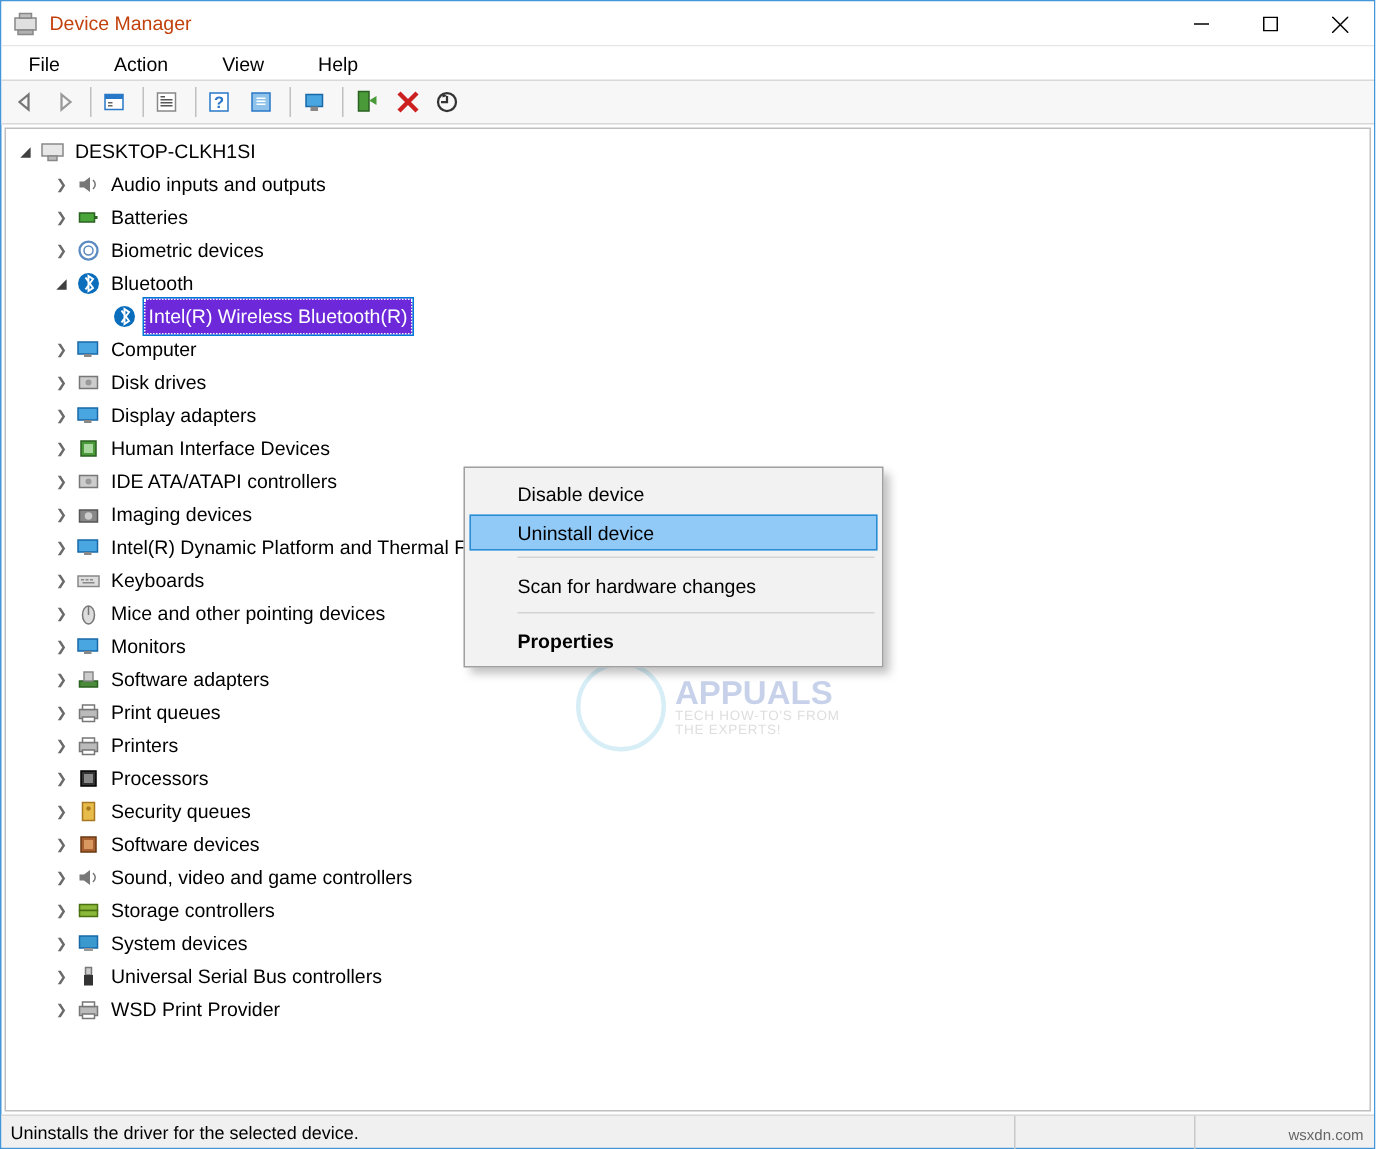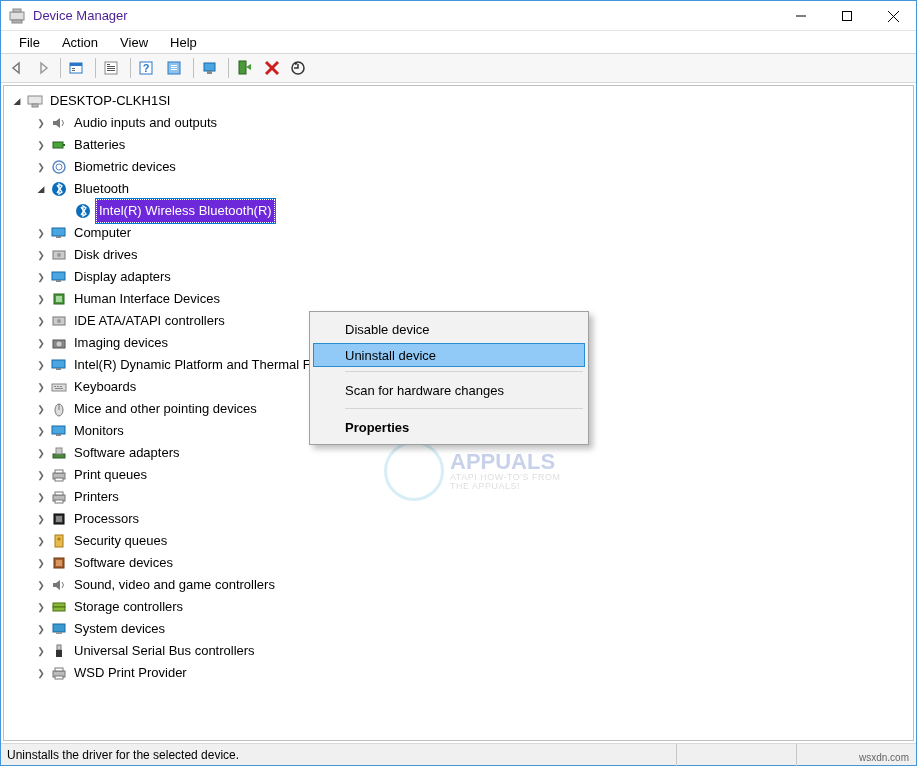--- a/index.html
+++ b/index.html
@@ -30,42 +30,42 @@
     border-bottom: 1px solid #e5e5e5;
   }
   .titlebar .app-icon {
     width: 16px; height: 16px;
     margin: 0 8px 0 8px;
     display: flex; align-items: center; justify-content: center;
   }
   .titlebar .title {
     flex: 1;
     font-size: 13px;
-    color: #4c1d95;
+    color: #c2410c;
   }
   .win-controls {
     display: flex;
     height: 100%;
   }
   .win-btn {
     width: 46px;
     height: 30px;
     display: flex;
     align-items: center;
     justify-content: center;
     font-family: "Segoe MDL2 Assets", sans-serif;
   }
   .win-btn svg { display: block; }
   
   .menubar {
     height: 22px;
     display: flex;
     align-items: center;
     padding-left: 8px;
-    gap: 2px;
+    gap: 16px;
     background: #fff;
   }
   .menu-item {
     padding: 2px 10px;
     font-size: 13px;
   }
   
   .toolbar {
     height: 30px;
     border-top: 1px solid #d9d9d9;
@@ -338,22 +338,22 @@
           <path d="M5 2 L8 4 L5 5 Z" fill="#333"></path>
         </svg>
     </div>
   </div>
 
   <div class="tree-wrap">
     <div class="watermark">
       <div class="wm-logo"></div>
       <div class="wm-text">
         <span class="wm-main">APPUALS</span>
-        <span class="wm-sub">ATAPI HOW-TO'S FROM</span>
-        <span class="wm-sub">THE APPUALS!</span>
+        <span class="wm-sub">TECH HOW-TO'S FROM</span>
+        <span class="wm-sub">THE EXPERTS!</span>
       </div>
     </div>
     <div class="tree" id="tree">
         <div class="node" style="padding-left: 6px;">
           <span class="expander open">◢</span>
           <span class="node-icon">
             <svg width="16" height="16">
               <rect x="1" y="3" width="14" height="8" fill="#e8e8e8" stroke="#888"></rect>
               <rect x="5" y="11" width="6" height="3" fill="#bbb" stroke="#888"></rect>
             </svg>

